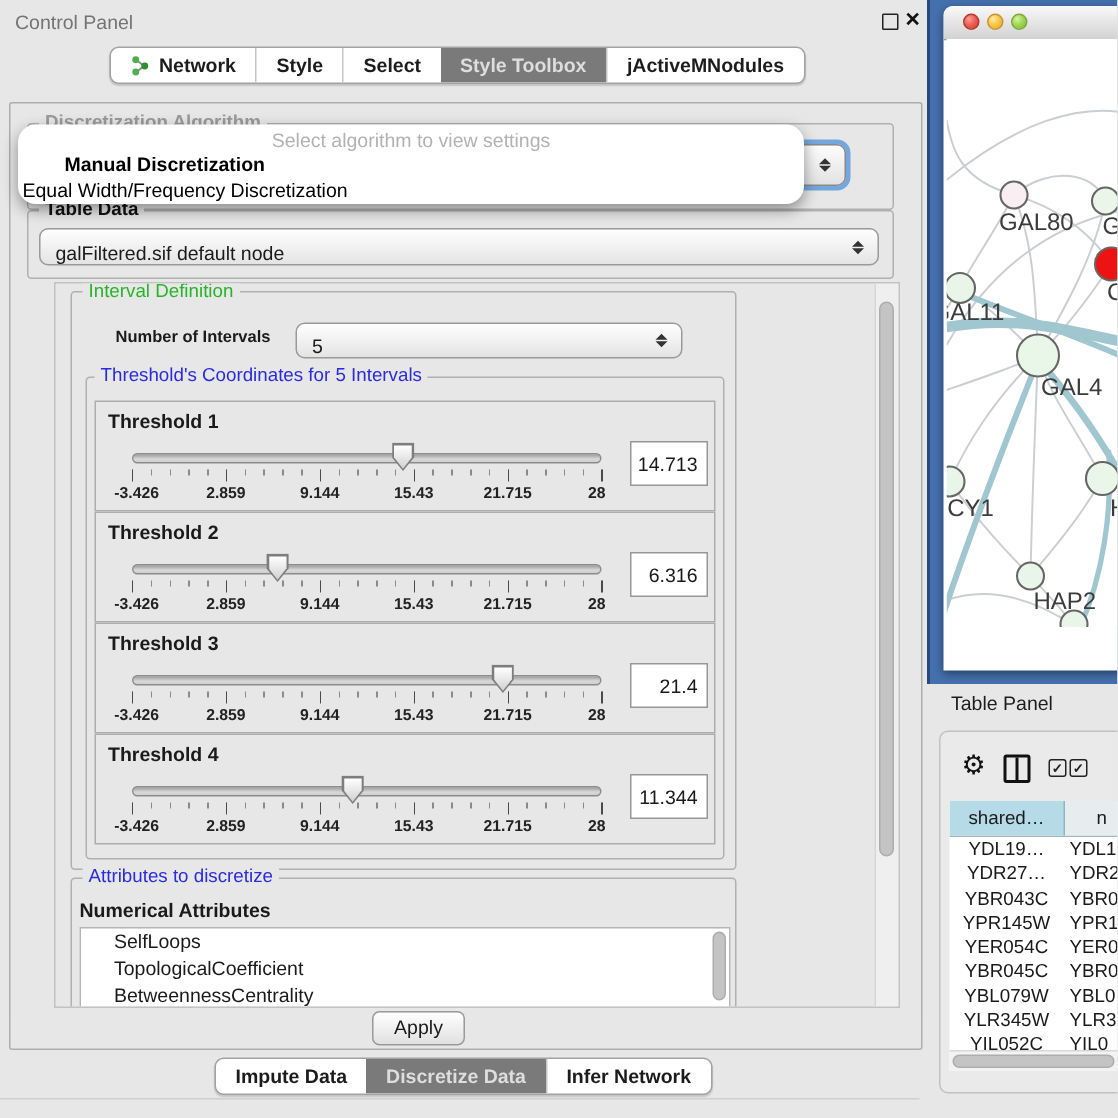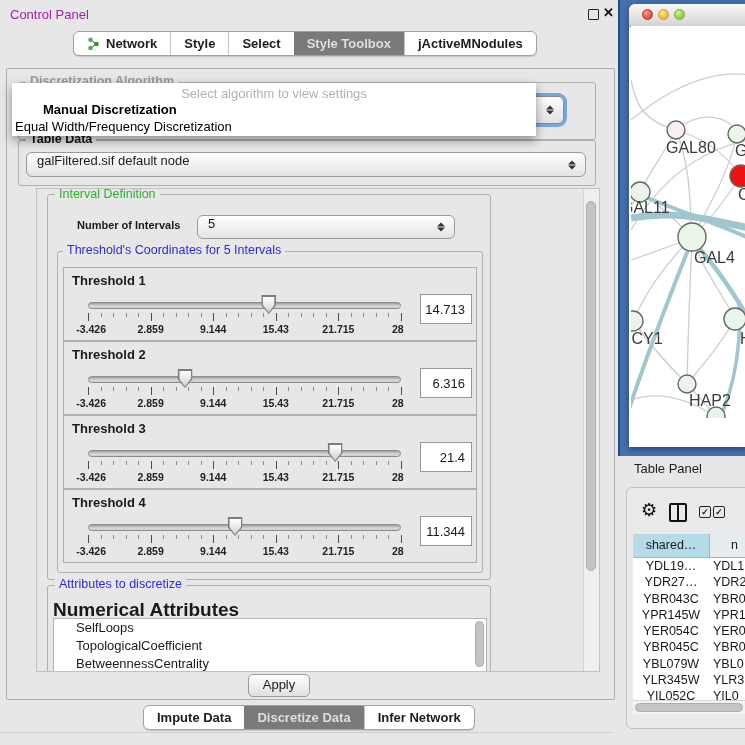--- a/index.html
+++ b/index.html
@@ -1,21 +1,21 @@
 <!DOCTYPE html>
 <html><head>
 <meta charset="utf-8">
 <style>
   html,body{margin:0;padding:0;background:#e7e7e7;}
   #root{position:relative;width:745px;height:745px;overflow:hidden;
         font-family:"Liberation Sans",sans-serif;color:#1a1a1a;background:#e7e7e7;}
   .abs{position:absolute;}
 
   
-  .cp-title{left:10px;top:7px;font-size:13px;color:#a21caf;}
+  .cp-title{left:10px;top:7px;font-size:13px;color:#737373;}
   .float-btn{left:588px;top:9px;width:9px;height:9px;border:1.5px solid #222;border-radius:1px;}
   .close-btn{left:603px;top:5px;font-size:13px;font-weight:bold;color:#111;}
 
   
   .segctl{display:inline-flex;height:23px;background:#fff;border:1px solid #a2a2a2;
           border-radius:6px;overflow:hidden;box-shadow:0 1px 1px rgba(0,0,0,.15);}
   .seg{display:flex;align-items:center;padding:0 13px;font-size:13px;font-weight:bold;
        color:#1c1c1c;border-left:1px solid #c6c6c6;white-space:nowrap;}
   .seg:first-child{border-left:none;}
   .seg.sel{background:#7a7a7a;color:#dedede;border-left:none;}
@@ -24,33 +24,33 @@
   
   .outer-panel{left:6px;top:68px;width:607px;height:630px;border:1px solid #aeaeae;
                border-radius:2px;background:#e7e7e7;}
 
   
   .grp{border:1px solid #b0b0b0;border-radius:3px;}
   .grp-label{position:absolute;font-size:12.5px;background:#e7e7e7;padding:0 4px;line-height:13px;}
 
   
   .combo{background:linear-gradient(#fefefe,#e4e4e4);border:1px solid #9a9a9a;border-radius:6px;
-         font-size:13px;display:flex;align-items:flex-start;padding:0 10px;box-sizing:border-box;}
+         font-size:13px;display:flex;align-items:flex-end;padding:0 10px;box-sizing:border-box;}
   .spinner{position:absolute;right:9px;top:50%;transform:translateY(-50%);display:flex;flex-direction:column;gap:1px;}
   .spinner i{width:0;height:0;border-left:4px solid transparent;border-right:4px solid transparent;}
   .spinner .up{border-bottom:4px solid #333;}
   .spinner .dn{border-top:4px solid #333;}
 
   
   .combo-focus{left:26px;top:96px;width:536px;height:26px;border-radius:6px;
                background:linear-gradient(#fdfdfd,#e2e2e2);border:1px solid #8a8a8a;
                box-shadow:0 0 0 3px rgba(95,155,220,.85);}
 
   
-  .popup{left:12px;top:83px;width:524px;height:53px;background:#fff;border-radius:0;
+  .popup{left:12px;top:83px;width:524px;height:53px;background:#fff;border-radius:12px;
          box-shadow:0 4px 10px rgba(0,0,0,.4);z-index:30;font-size:13px;}
   .popup .prompt{position:absolute;left:0;right:0;top:3px;text-align:center;color:#b2b2b2;}
   .popup .opt1{position:absolute;left:3px;top:19px;font-weight:bold;color:#000;margin-left:28px;}
   .popup .opt2{position:absolute;left:3px;top:36px;color:#000;}
 
   
   .thr-box{position:absolute;left:6px;width:412px;height:72px;border:1px solid #adadad;background:#e7e7e7;}
   .thr-label{position:absolute;left:8px;top:5px;font-size:13px;font-weight:bold;}
   .thr-slider{position:absolute;left:24px;top:0;width:313px;height:72px;}
   .thr-track{position:absolute;left:0;top:34px;width:313px;height:7px;border-radius:4px;
@@ -256,21 +256,21 @@
         <span class="tlbl" style="left:40%">9.144</span>
         <span class="tlbl" style="left:60%">15.43</span>
         <span class="tlbl" style="left:80%">21.715</span>
         <span class="tlbl" style="left:99%">28</span>
       </div>
       <div class="thr-value">11.344</div>
     </div>
 
     <div class="abs grp" style="left:10px;top:396px;width:442px;height:90px;"></div>
     <div class="grp-label abs" style="left:18px;top:389px;color:#2a2ae0;">Attributes to discretize</div>
-    <div class="abs" style="left:16px;top:410px;font-size:19px;font-weight:bold;">Numerical Attributes</div>
+    <div class="abs" style="left:16px;top:410px;font-size:13px;font-weight:bold;">Numerical Attributes</div>
     <div class="abs attr-list" style="left:16px;top:429px;width:432px;height:52px;">
       <div class="attr-item">SelfLoops</div>
       <div class="attr-item">TopologicalCoefficient</div>
       <div class="attr-item">BetweennessCentrality</div>
       <div class="sb-thumb" style="position:absolute;right:2px;top:2px;width:9px;height:46px;"></div>
     </div>
 
     <div class="vsb-track abs" style="right:0;top:0;width:15px;height:482px;">
       <div class="sb-thumb" style="position:absolute;left:2px;top:12px;width:10px;height:370px;"></div>
     </div>

